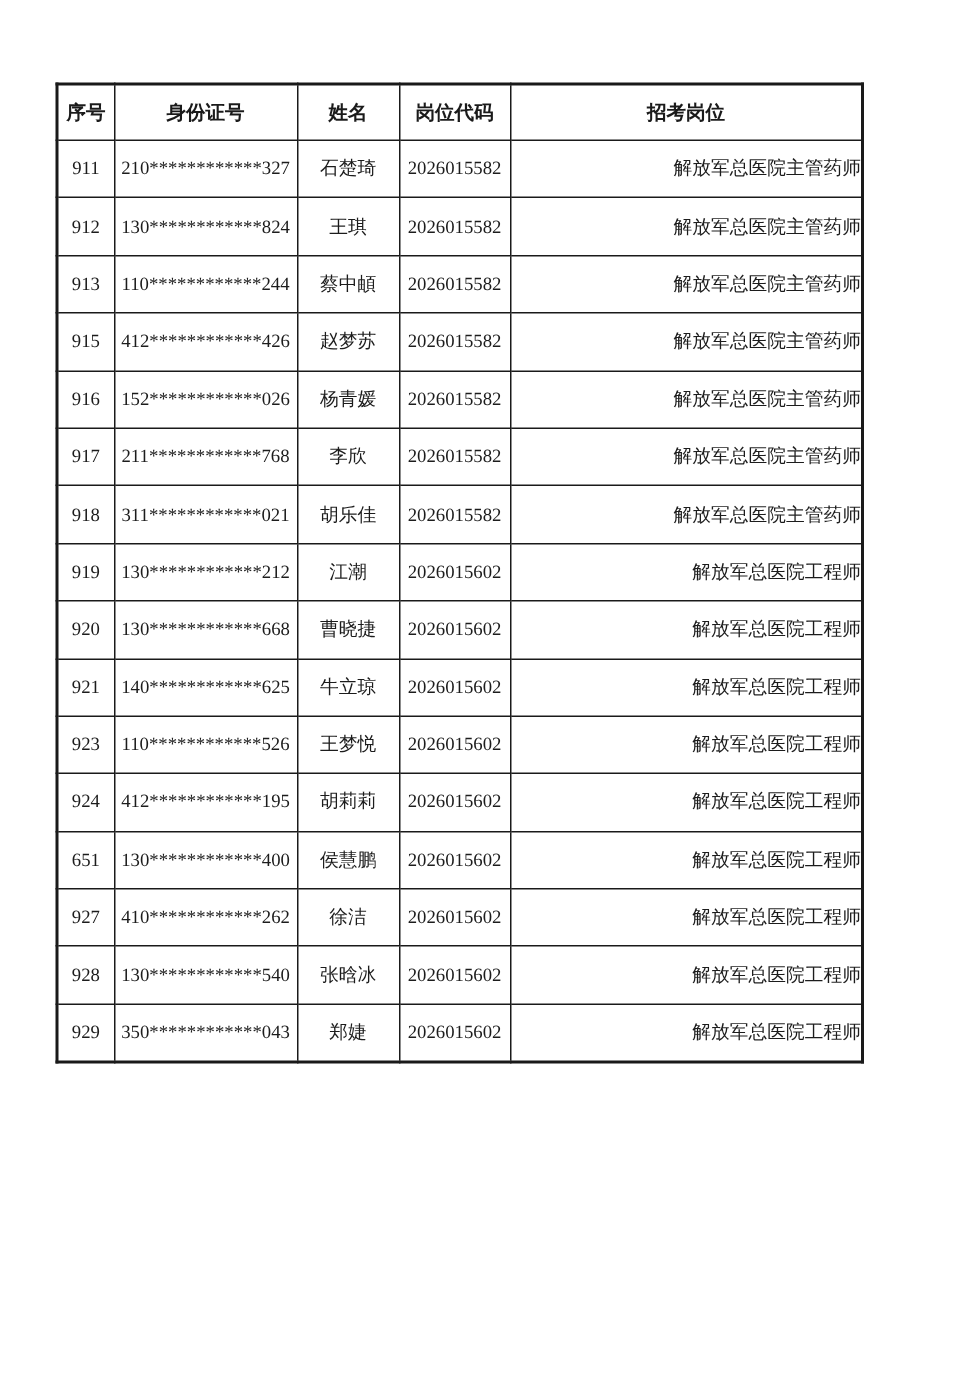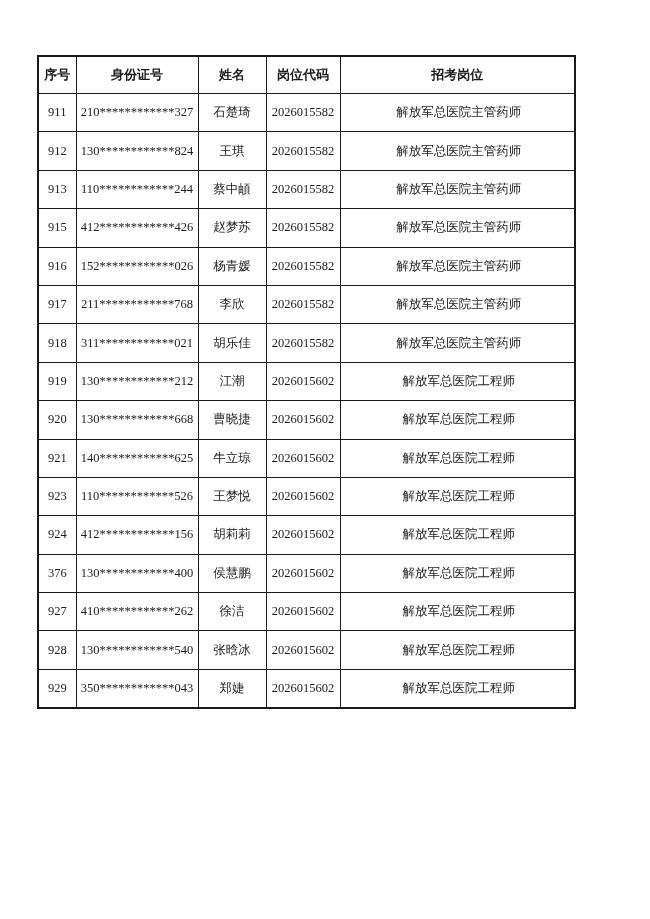--- a/index.html
+++ b/index.html
@@ -43,21 +43,21 @@
     font-family: "Liberation Serif", "DejaVu Serif", serif;
     font-weight: normal;
     font-size: 12.5px;
     color: #1c1c1c;
   }
   table.roster td.col-position-title,
   table.roster th.col-position-title-h {
     text-align: center;
   }
   table.roster td.col-position-title {
-    text-align: center;
+    text-align: right;
     padding-left: 3px;
   }
 </style>
 </head>
 <body>
 
 <div class="page">
   <table class="roster">
     <colgroup>
       <col style="width:38px">
@@ -148,27 +148,27 @@
         </tr>
         <tr>
           <td class="col-serial">923</td>
           <td class="col-id">110************526</td>
           <td class="col-name">王梦悦</td>
           <td class="col-code">2026015602</td>
           <td class="col-position-title">解放军总医院工程师</td>
         </tr>
         <tr>
           <td class="col-serial">924</td>
-          <td class="col-id">412************156</td>
+          <td class="col-id">412************195</td>
           <td class="col-name">胡莉莉</td>
           <td class="col-code">2026015602</td>
           <td class="col-position-title">解放军总医院工程师</td>
         </tr>
         <tr>
-          <td class="col-serial">376</td>
+          <td class="col-serial">651</td>
           <td class="col-id">130************400</td>
           <td class="col-name">侯慧鹏</td>
           <td class="col-code">2026015602</td>
           <td class="col-position-title">解放军总医院工程师</td>
         </tr>
         <tr>
           <td class="col-serial">927</td>
           <td class="col-id">410************262</td>
           <td class="col-name">徐洁</td>
           <td class="col-code">2026015602</td>

